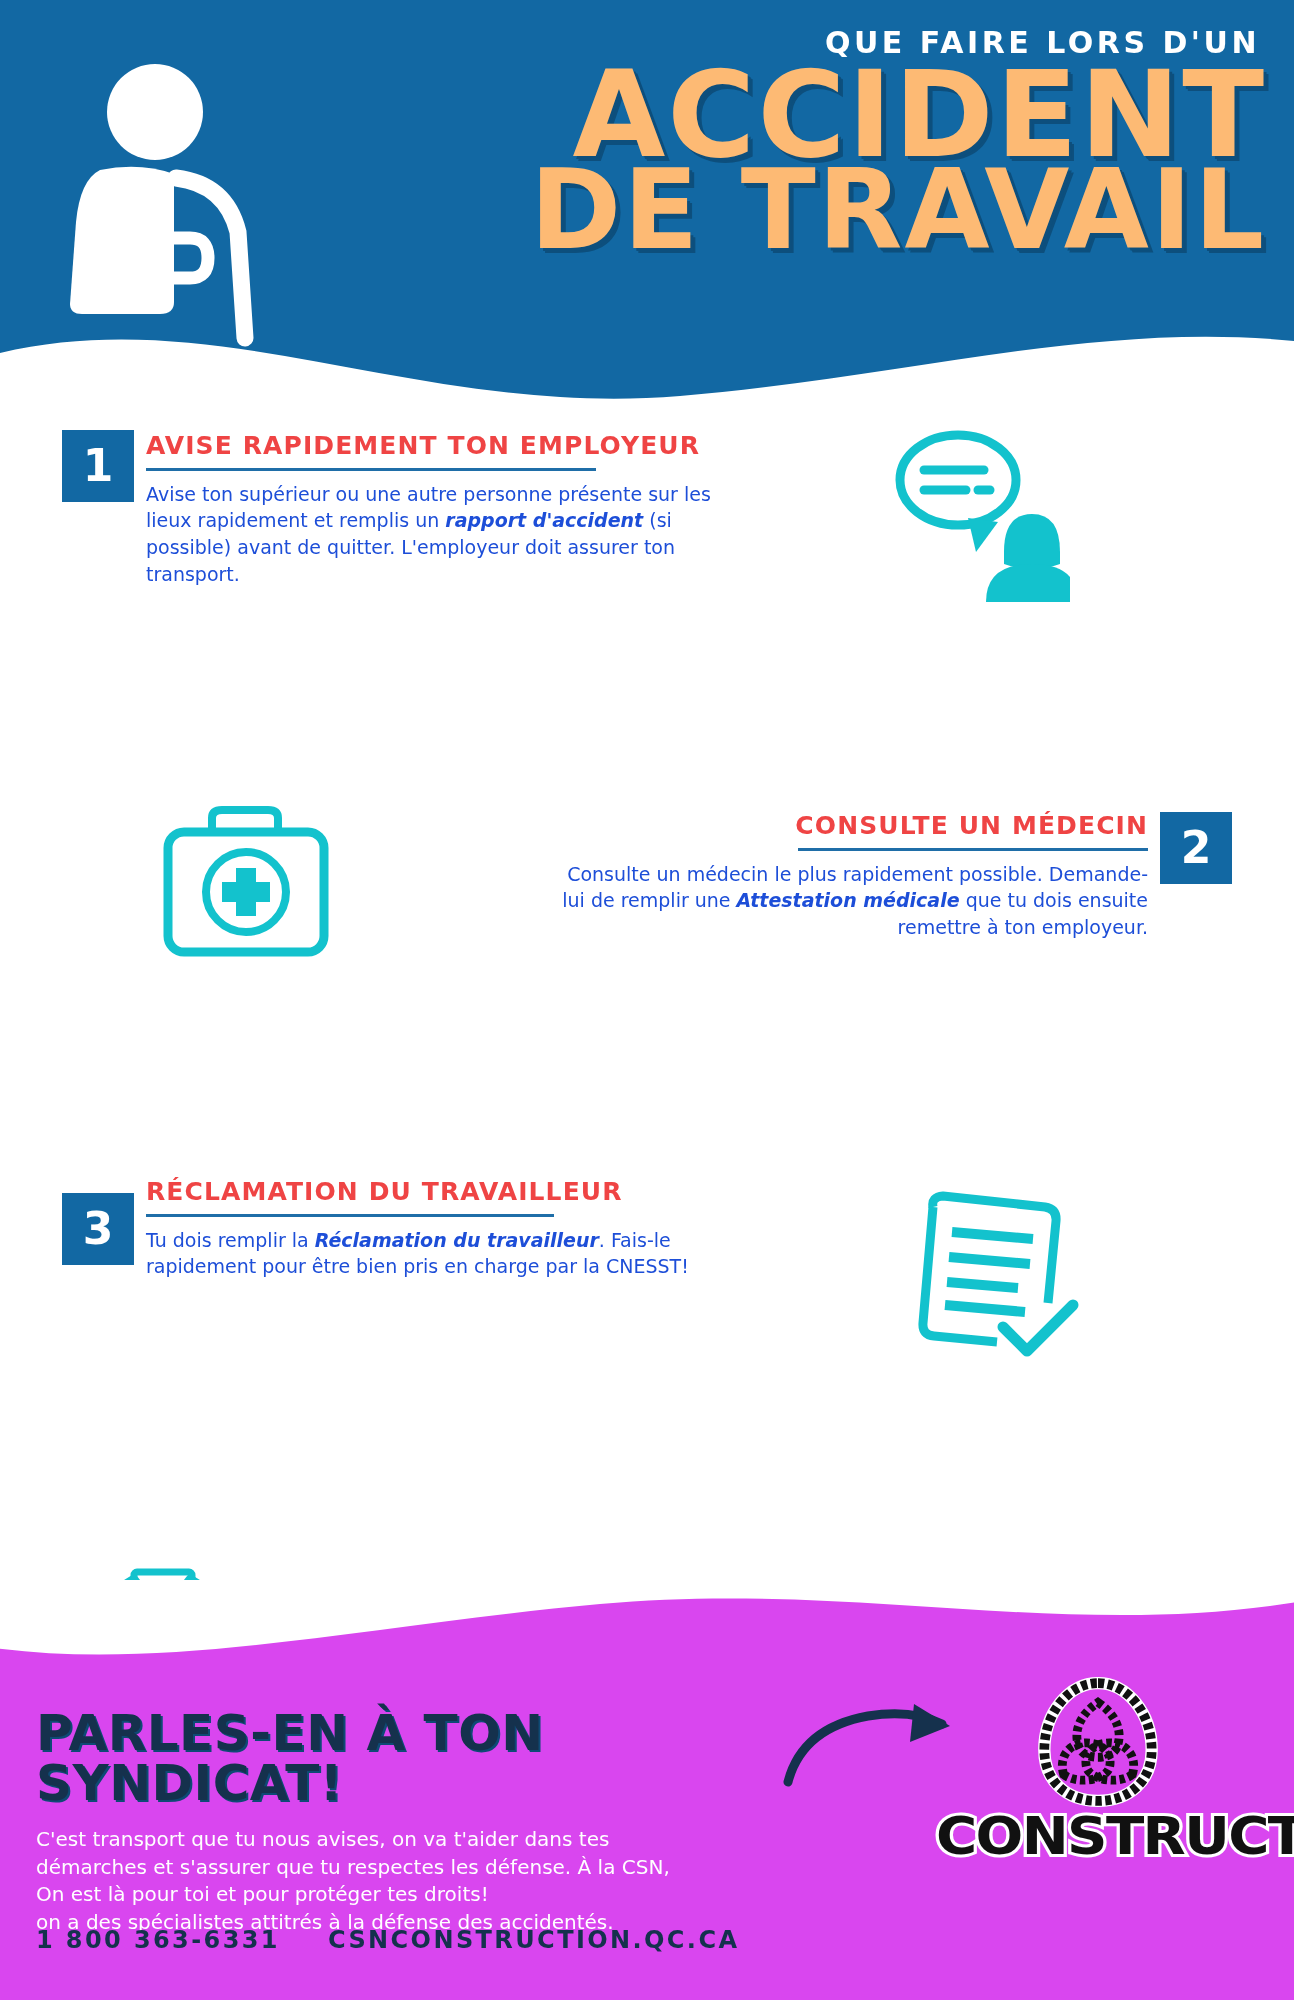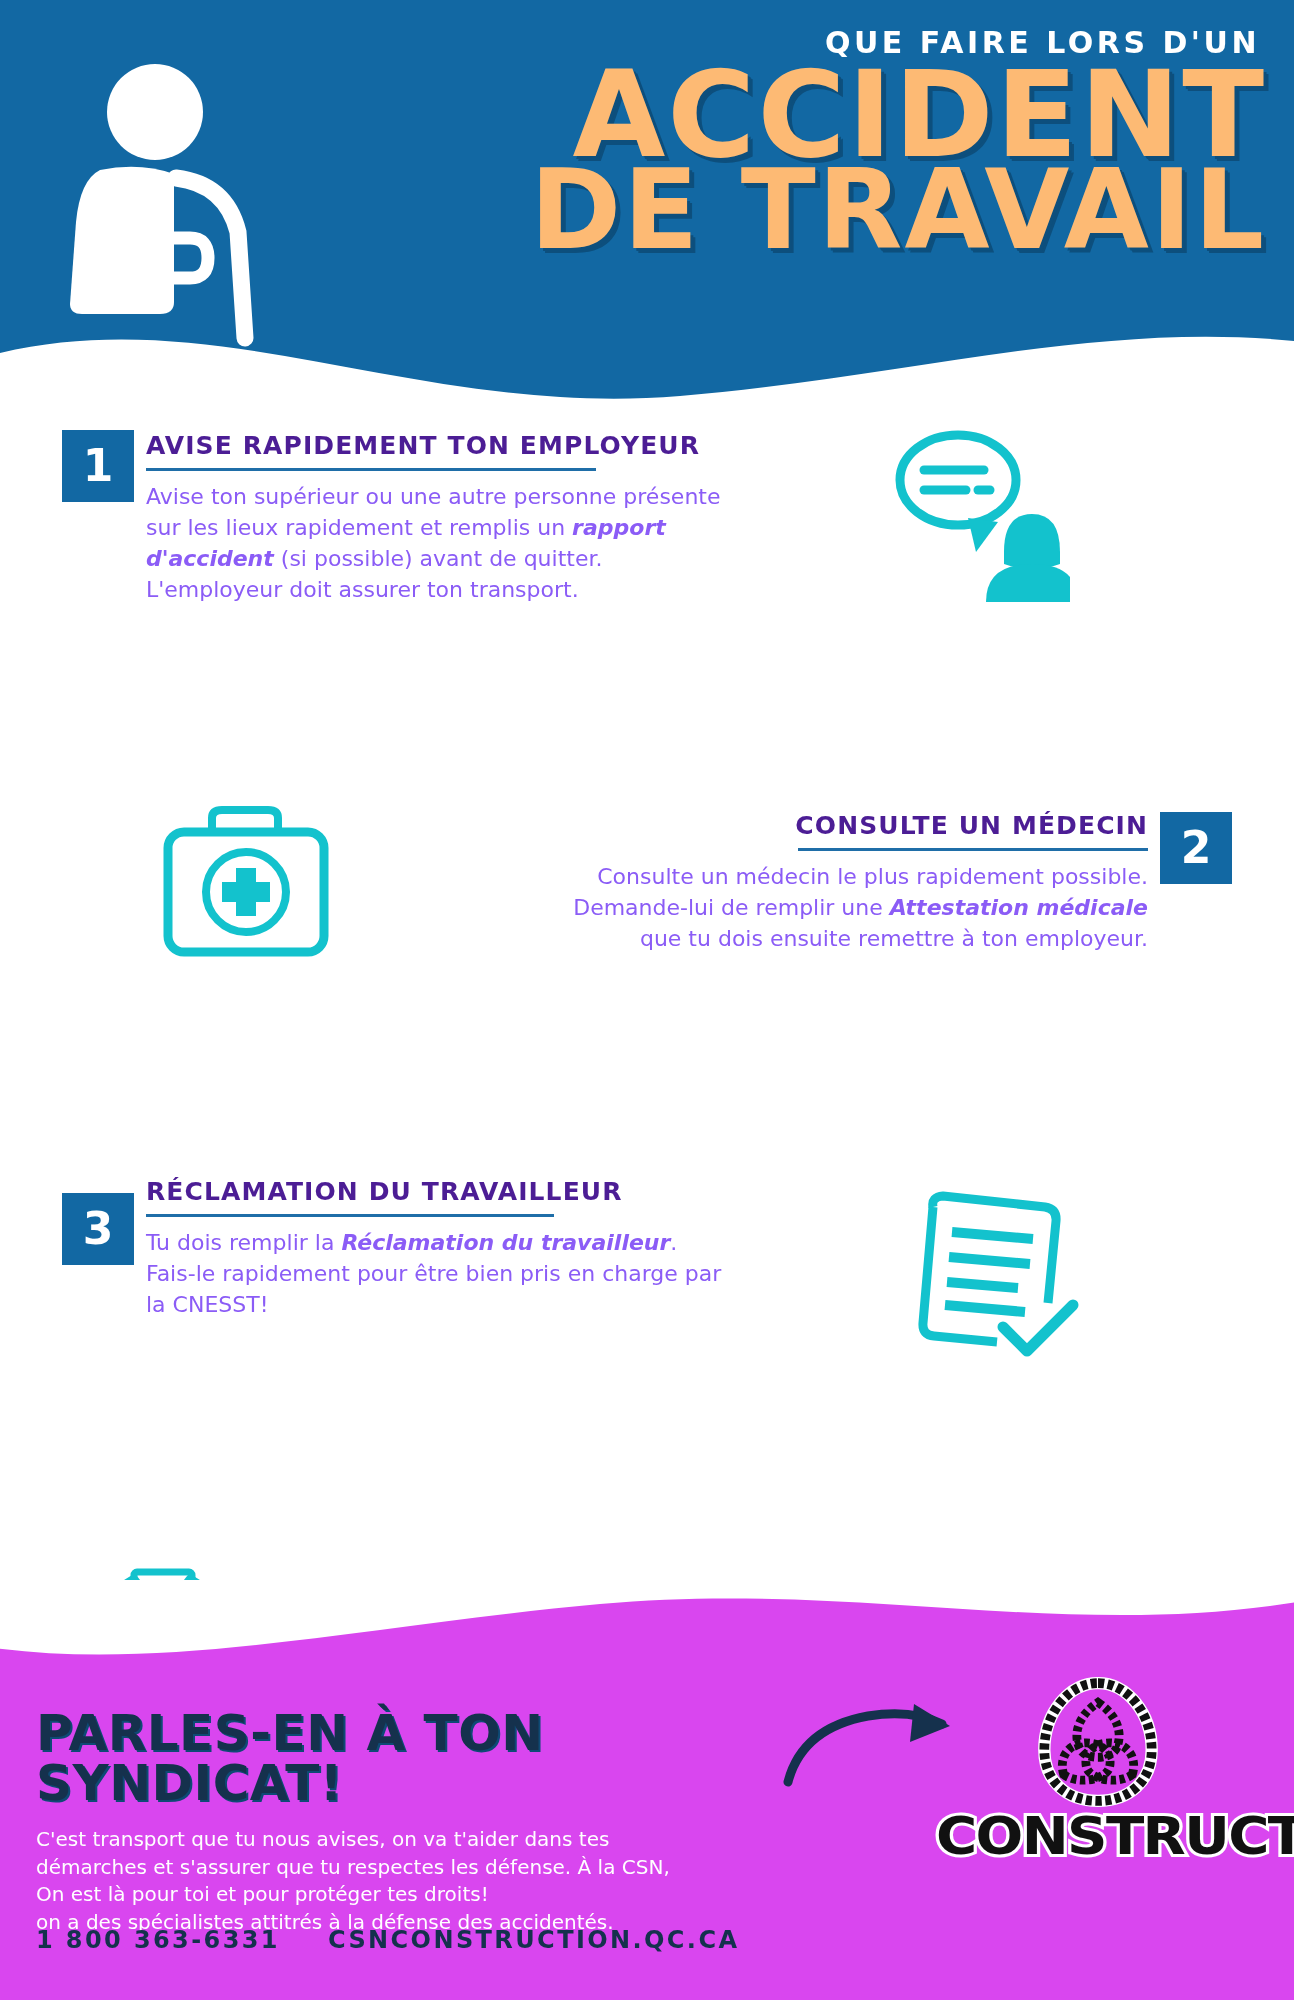--- a/index.html
+++ b/index.html
@@ -100,34 +100,34 @@
     font-size: 44px;
     line-height: 72px;
     text-align: center;
   }
 
   .step-head {
     font-family: "DejaVu Sans", sans-serif;
     font-weight: bold;
     font-size: 25px;
     letter-spacing: 1.1px;
-    color: #4c1d95;
+    color: #ef4444;
     line-height: 1.1;
     white-space: nowrap;
   }
   .rule {
     height: 3px;
     background: #1f6ea8;
     margin-top: 8px;
   }
   .step-body {
     font-family: "DejaVu Sans", sans-serif;
-    font-size: 22px;
+    font-size: 19px;
     line-height: 1.42;
-    color: #8b5cf6;
+    color: #1d4ed8;
     margin-top: 10px;
   }
   .step-body b {
     font-weight: bold;
     font-style: italic;
   }
 
   .left-step .badge { left: 62px; }
   .left-step .content { position: absolute; left: 146px; width: 580px; }
   .left-step .step-head, .left-step .step-body { text-align: left; }

